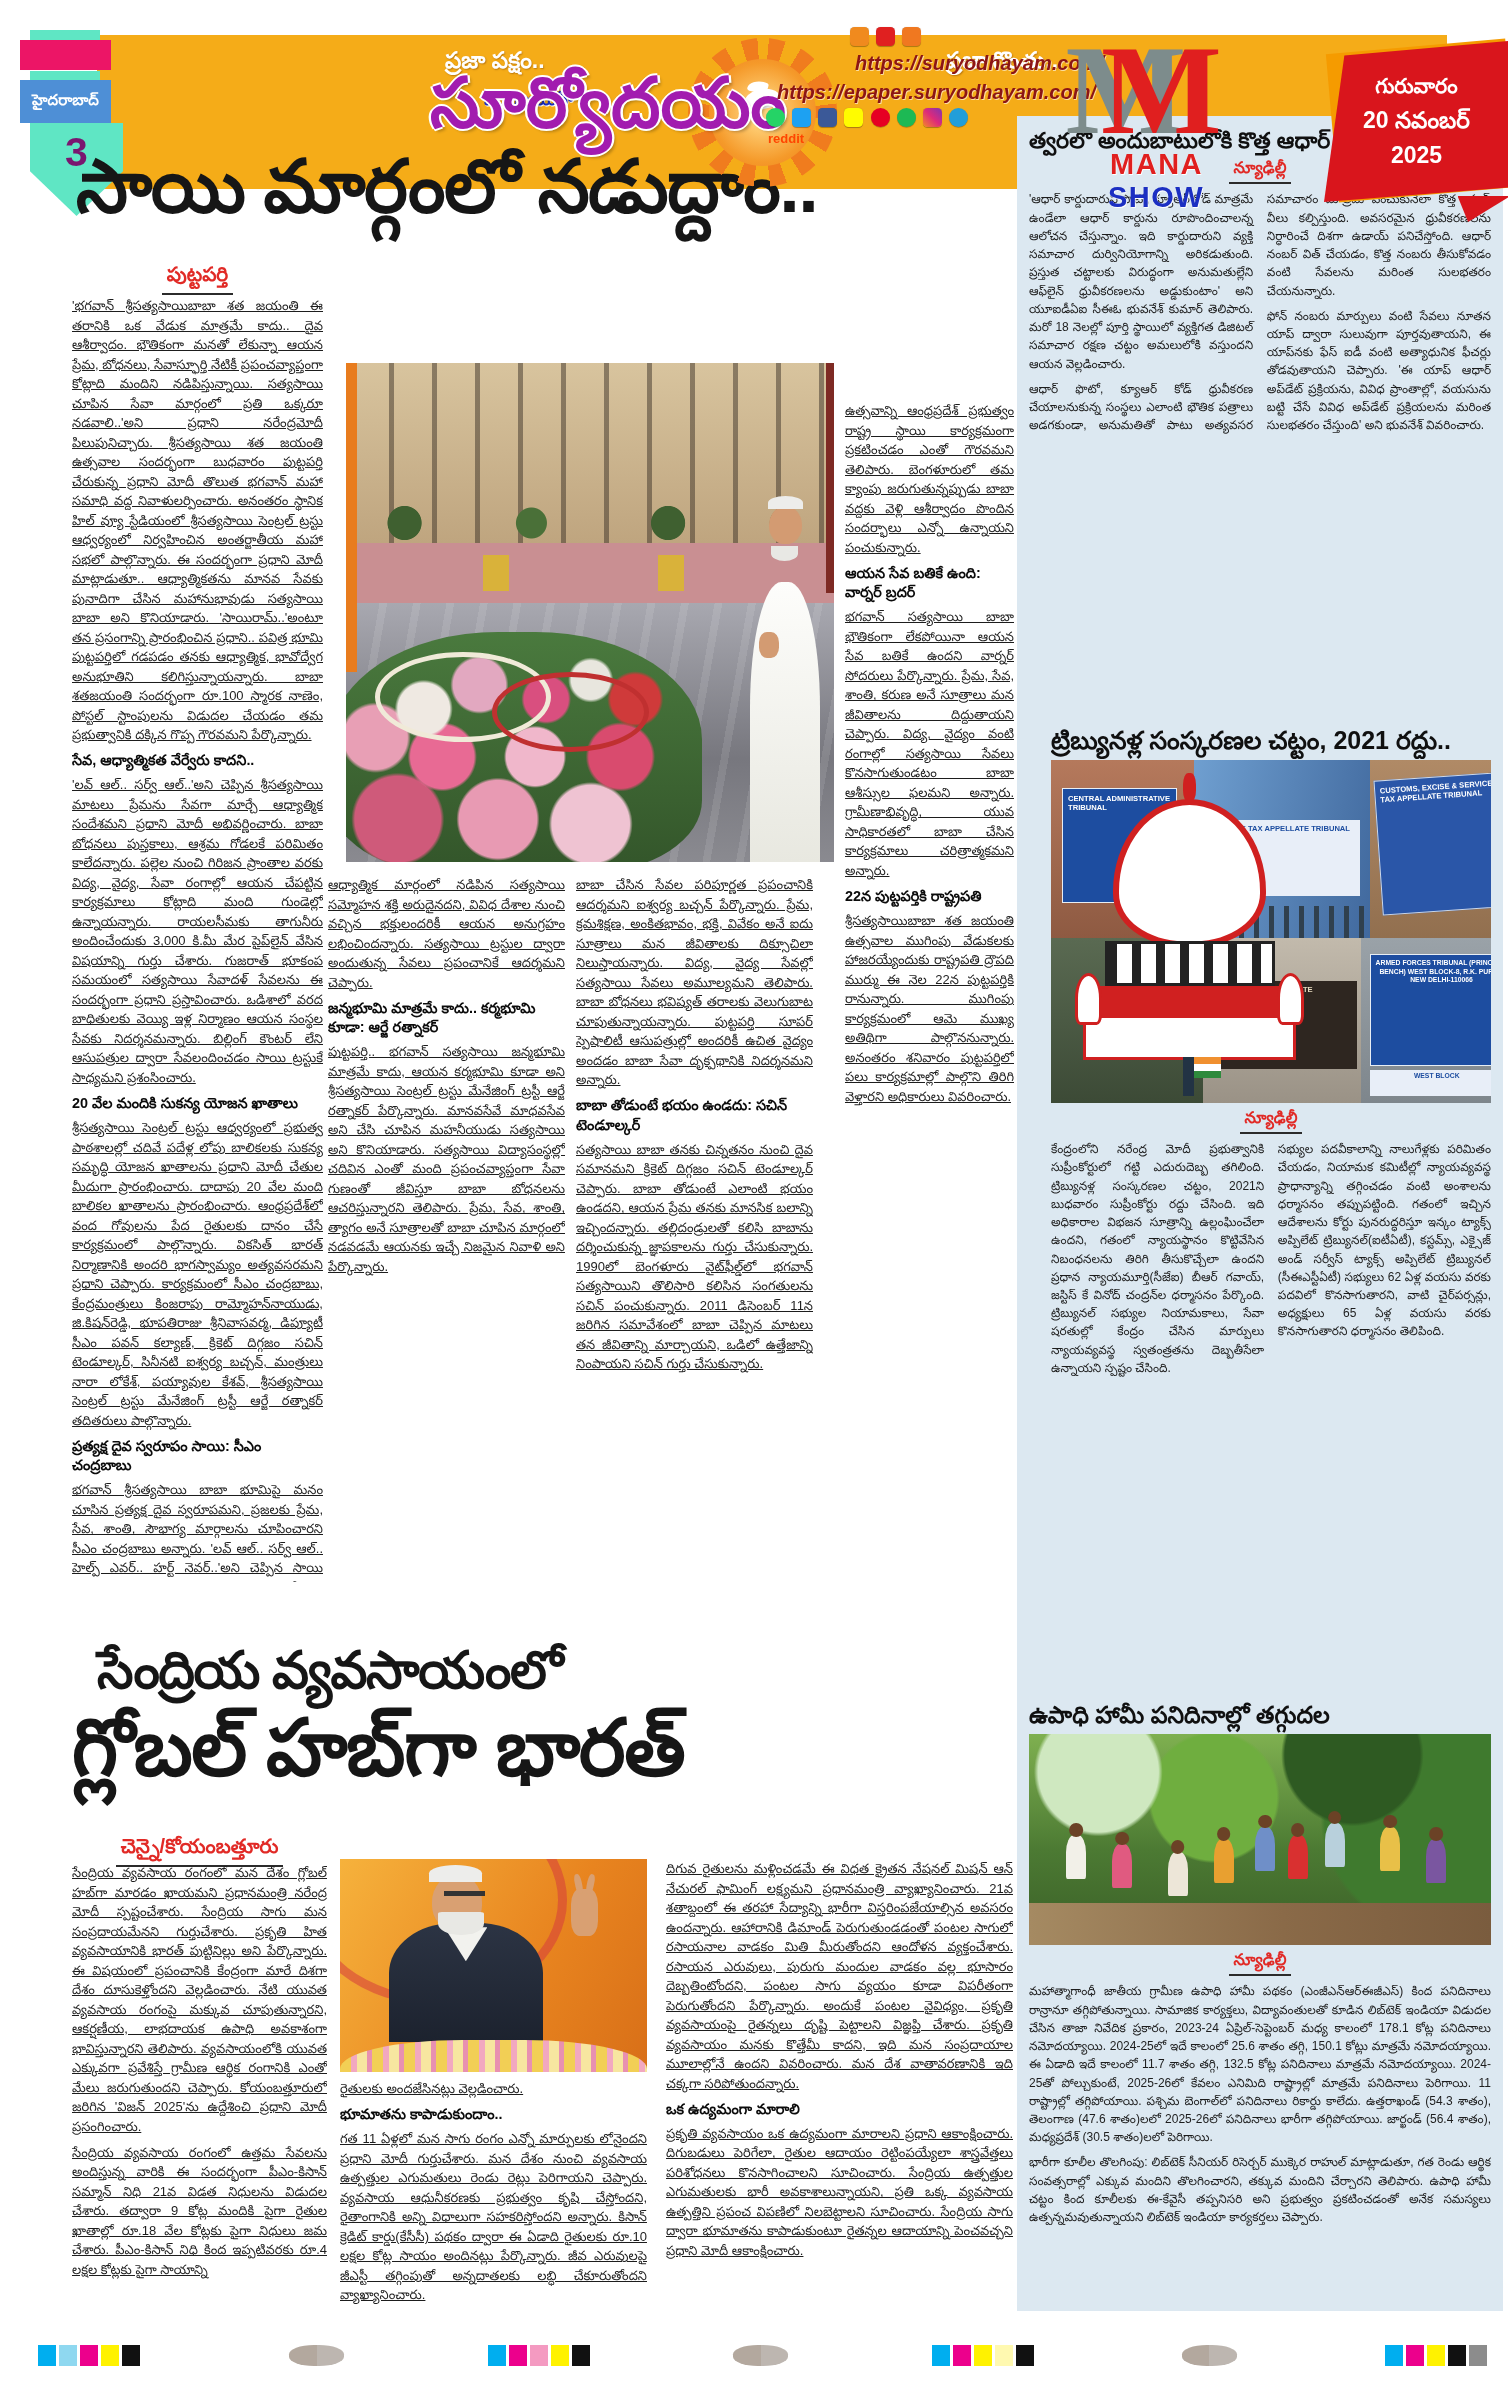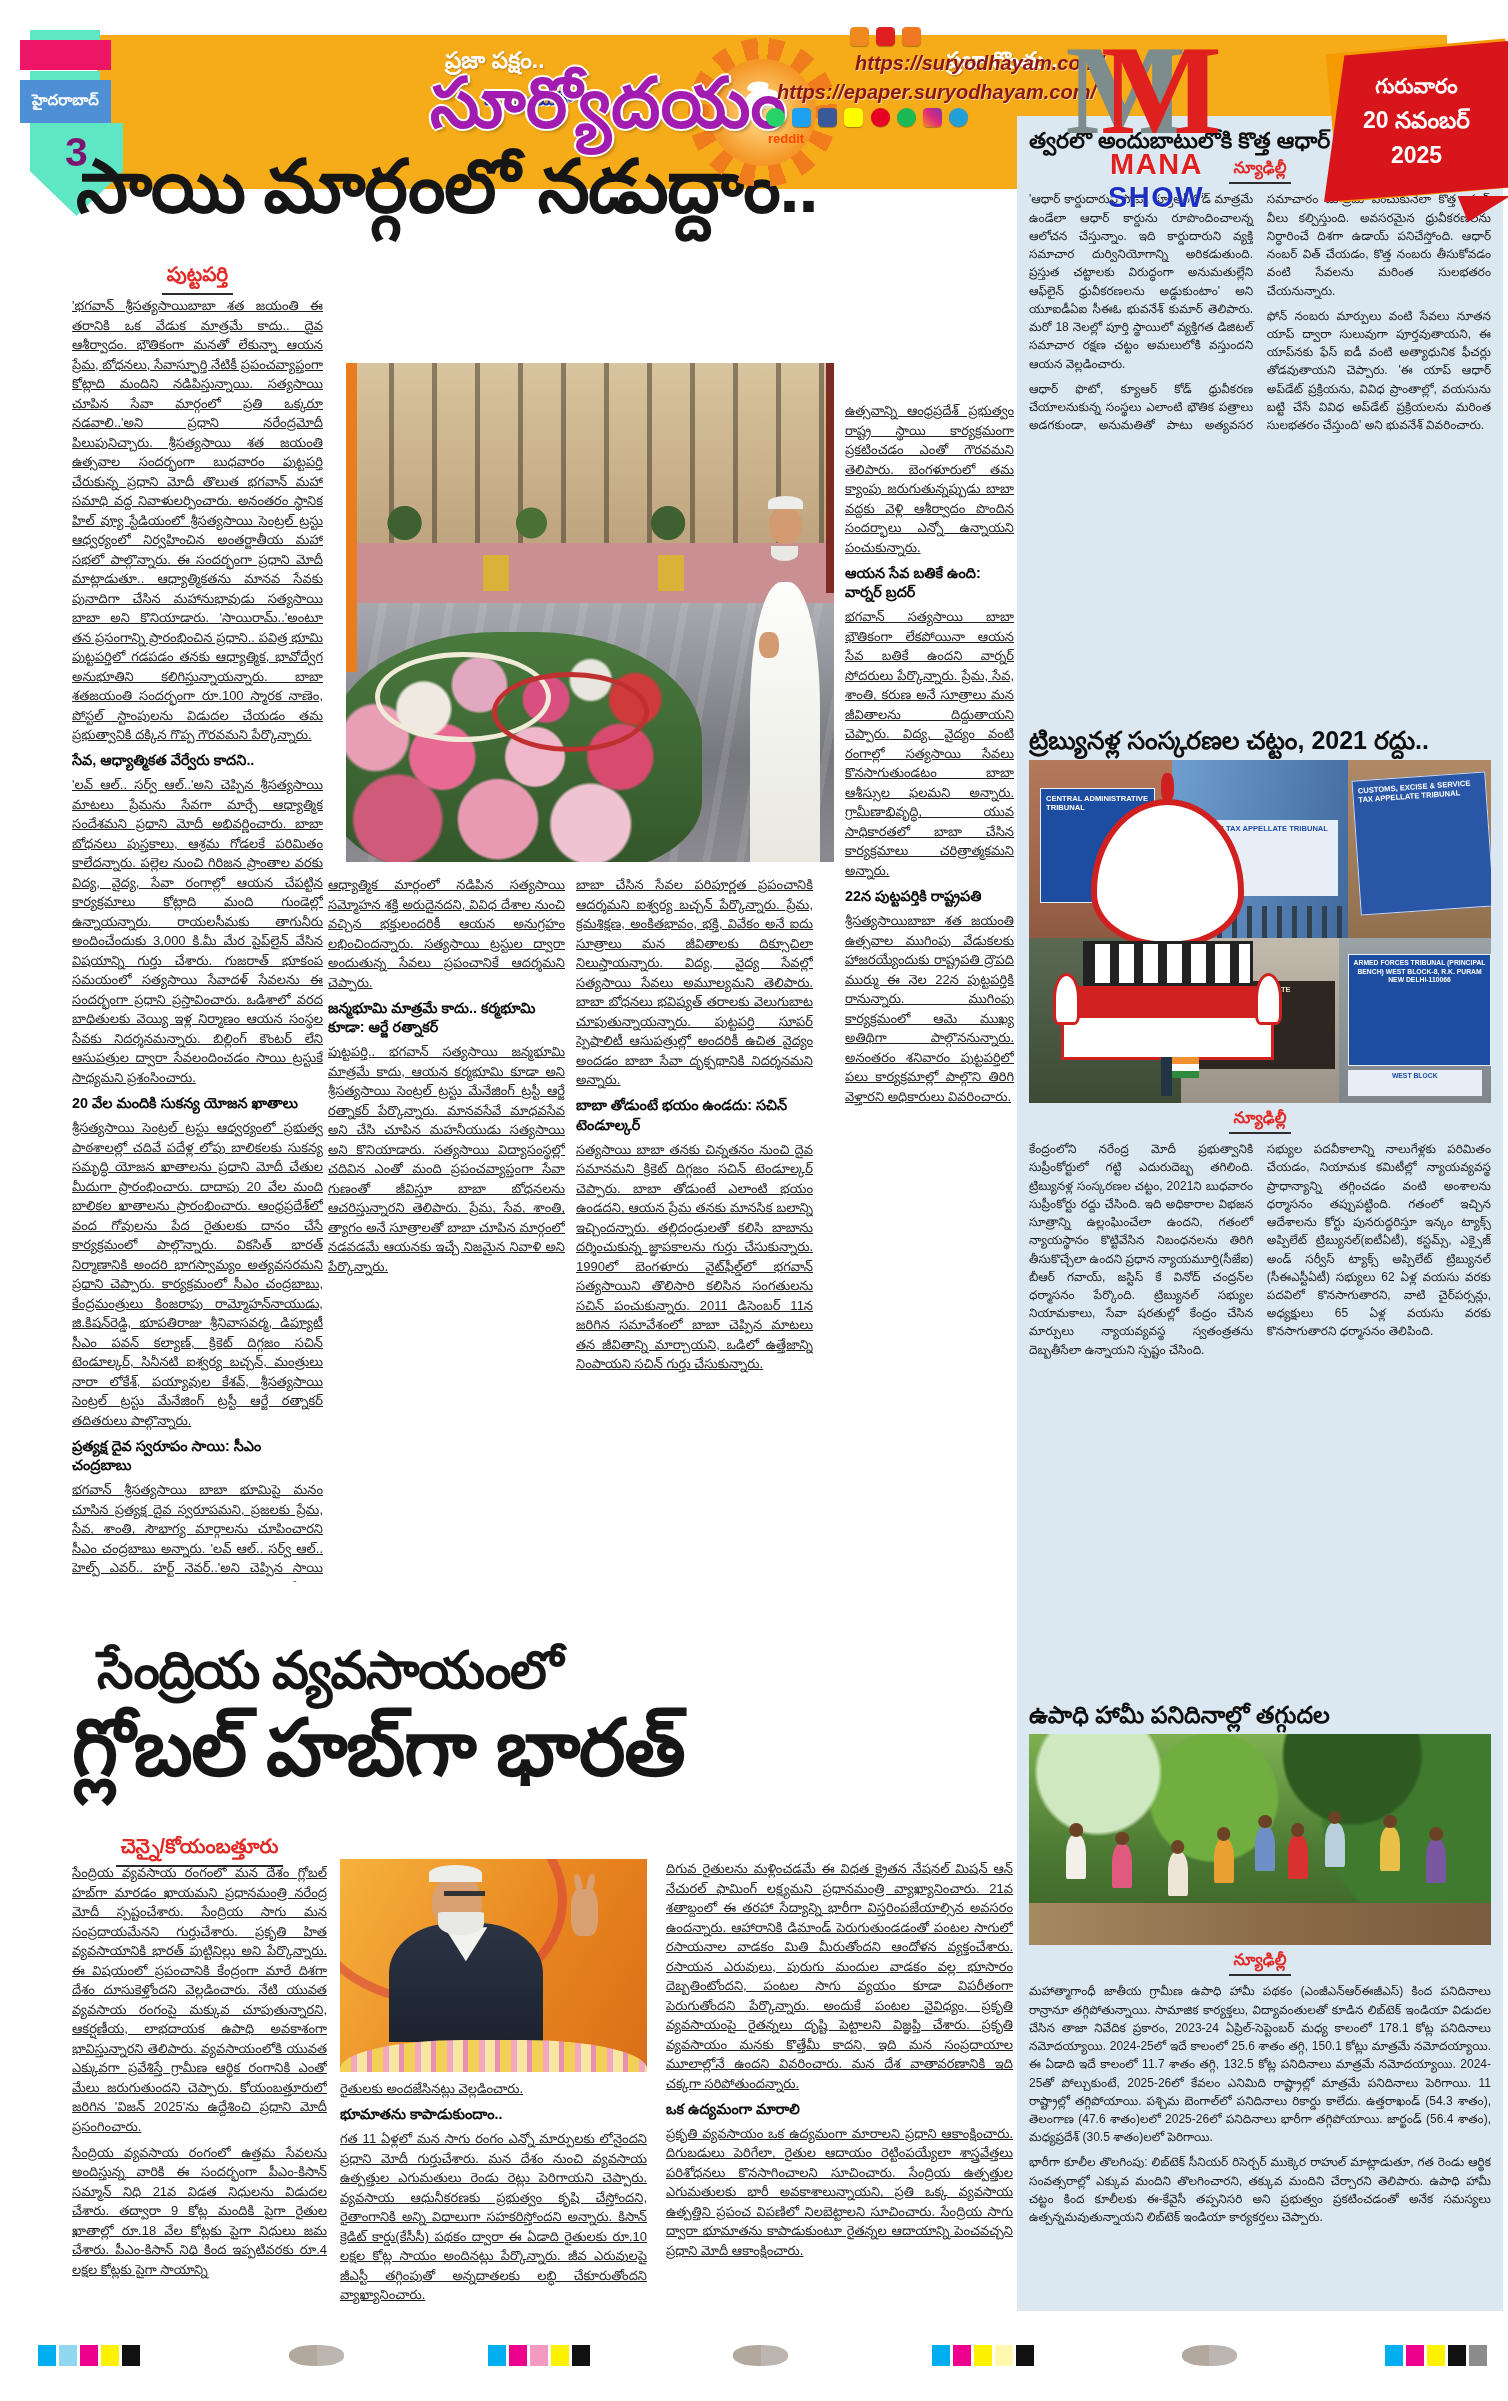--- a/index.html
+++ b/index.html
@@ -366,21 +366,21 @@
     <h2 class="h-a">త్వరలో అందుబాటులోకి కొత్త ఆధార్</h2>
     <div class="dateline"><span>న్యూఢిల్లీ</span></div>
     <div class="two-col">
 
     <p class="para">'ఆధార్ కార్డుదారుని ఫొటో, క్యూఆర్ కోడ్ మాత్రమే ఉండేలా ఆధార్ కార్డును రూపొందించాలన్న ఆలోచన చేస్తున్నాం. ఇది కార్డుదారుని వ్యక్తి సమాచార దుర్వినియోగాన్ని అరికడుతుంది. ప్రస్తుత చట్టాలకు విరుద్ధంగా అనుమతుల్లేని ఆఫ్‌లైన్ ధ్రువీకరణలను అడ్డుకుంటాం' అని యూఐడీఏఐ సీఈఓ భువనేశ్ కుమార్ తెలిపారు. మరో 18 నెలల్లో పూర్తి స్థాయిలో వ్యక్తిగత డిజిటల్ సమాచార రక్షణ చట్టం అమలులోకి వస్తుందని ఆయన వెల్లడించారు.</p>
         <p class="para">ఆధార్ ఫొటో, క్యూఆర్ కోడ్ ధ్రువీకరణ చేయాలనుకున్న సంస్థలు ఎలాంటి భౌతిక పత్రాలు అడగకుండా, అనుమతితో పాటు అత్యవసర సమాచారం మాత్రమే పంచుకునేలా కొత్త యాప్ వీలు కల్పిస్తుంది. అవసరమైన ధ్రువీకరణలను నిర్ధారించే దిశగా ఉడాయ్ పనిచేస్తోంది. ఆధార్ నంబర్ విత్ చేయడం, కొత్త నంబరు తీసుకోవడం వంటి సేవలను మరింత సులభతరం చేయనున్నారు.</p>
         <p class="para">ఫోన్ నంబరు మార్పులు వంటి సేవలు నూతన యాప్ ద్వారా సులువుగా పూర్తవుతాయని, ఈ యాప్‌నకు ఫేస్ ఐడీ వంటి అత్యాధునిక ఫీచర్లు తోడవుతాయని చెప్పారు. 'ఈ యాప్ ఆధార్ అప్‌డేట్ ప్రక్రియను, వివిధ ప్రాంతాల్లో, వయసును బట్టి చేసే వివిధ అప్‌డేట్ ప్రక్రియలను మరింత సులభతరం చేస్తుంది' అని భువనేశ్ వివరించారు.</p>
       </div>
   </div>
 
-  <div class="rail-sec" style="height:976px;">
+  <div class="rail-sec" style="height:976px;margin-left:22px;">
     <h2 class="h-b">ట్రిబ్యునళ్ల సంస్కరణల చట్టం, 2021 రద్దు..</h2>
     <div class="photo" style="position:relative;width:462px;height:343px;margin:4.6px 0 6px;">
       <div class="t-cell t-tl">
         <div class="t-sign">CENTRAL ADMINISTRATIVE TRIBUNAL</div>
       </div>
       <div class="t-cell t-tm">
         <div class="t-sign">INCOME TAX APPELLATE TRIBUNAL</div>
       </div>
       <div class="t-cell t-tr">
         <div class="t-sign">CUSTOMS, EXCISE &amp; SERVICE TAX APPELLATE TRIBUNAL</div>

